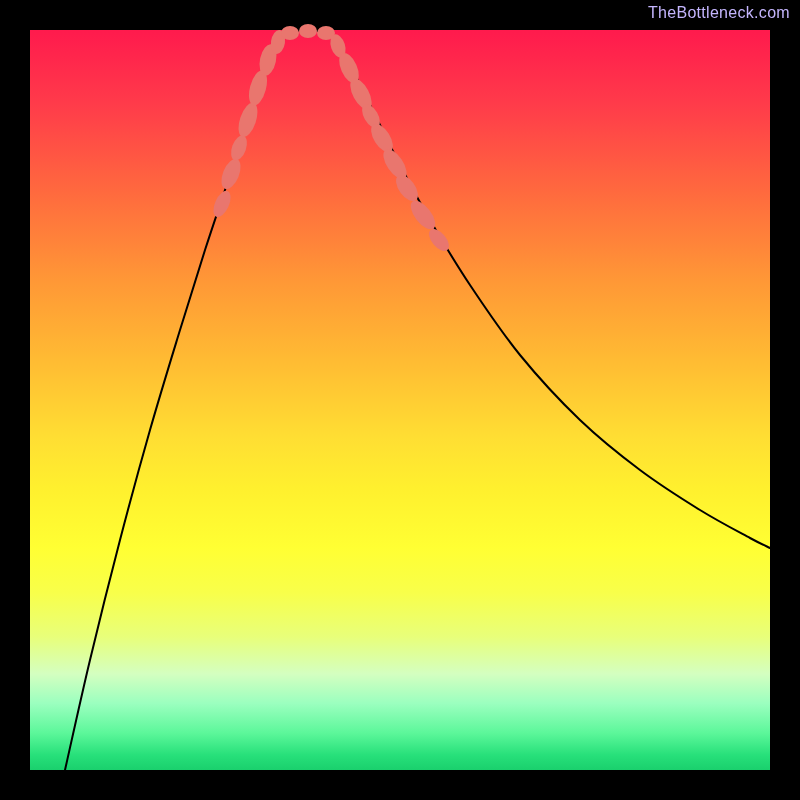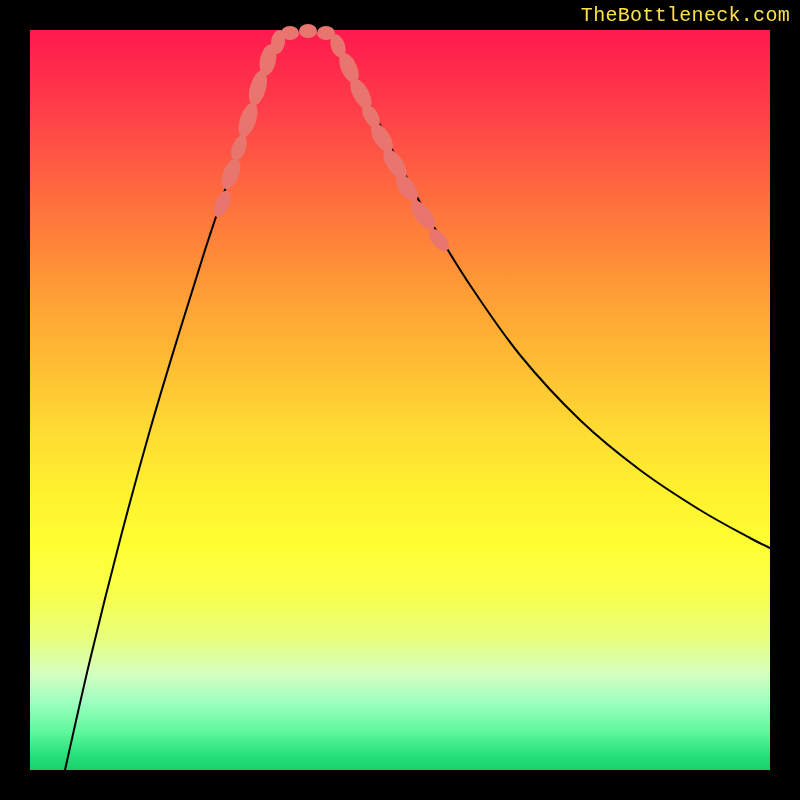--- a/index.html
+++ b/index.html
@@ -39,26 +39,25 @@
       #9bffbf 91%,
       #5cf79a 95%,
       #27e07a 98%,
       #1ad06d 100%
     );
   }
   .watermark {
     position: absolute;
     top: 4px;
     right: 10px;
-    color: #fde047;
-    font-size: 20px;
+    color: #c4b5fd;
+    font-size: 16px;
     font-weight: 500;
     letter-spacing: 0.3px;
     user-select: none;
-    font-family: Liberation Mono, monospace;
   }
   svg.curves {
     position: absolute;
     left: 0;
     top: 0;
     width: 740px;
     height: 740px;
     overflow: visible;
   }
 </style>

